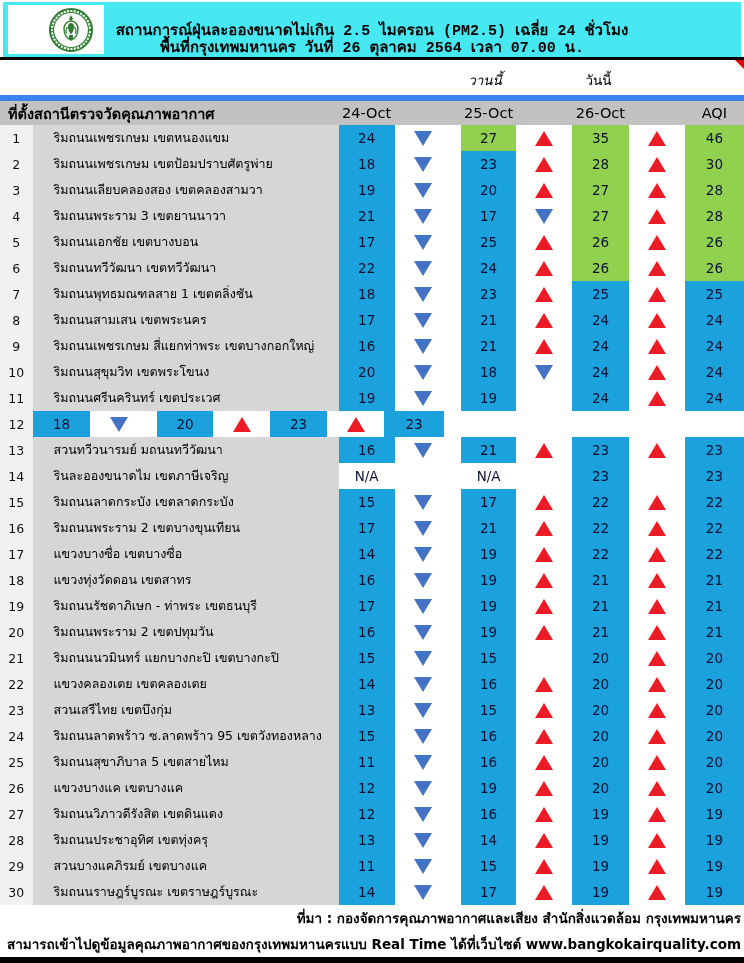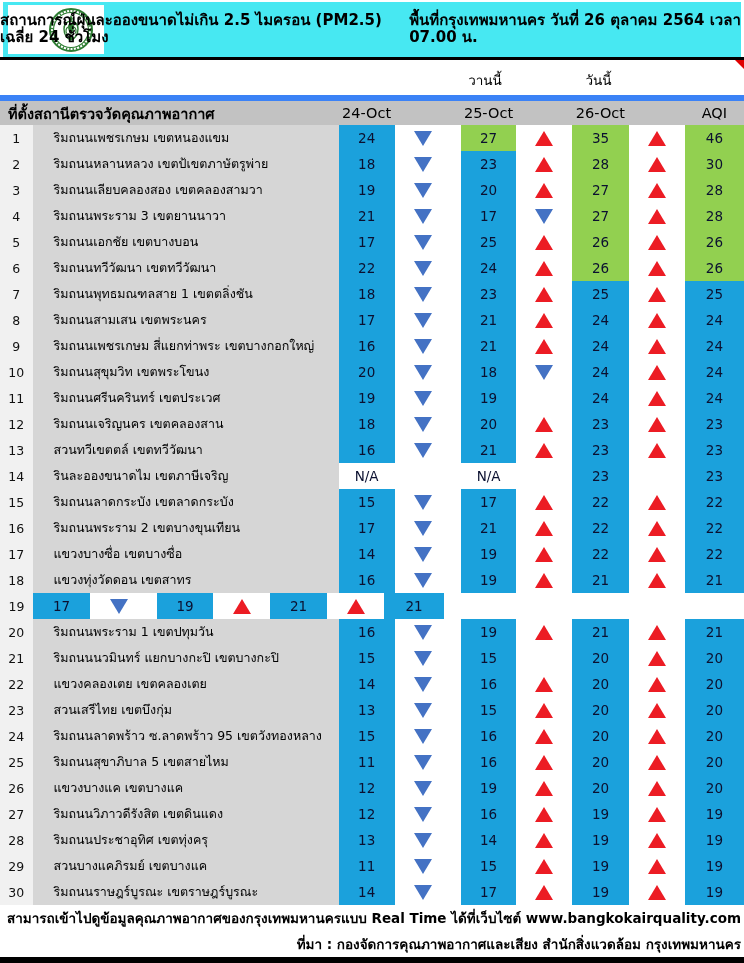--- a/index.html
+++ b/index.html
@@ -5,27 +5,27 @@
   * { margin:0; padding:0; box-sizing:border-box; }
   body { background:#888; font-family:"DejaVu Sans","Liberation Sans",sans-serif; }
   .page { width:744px; height:963px; background:#fff; position:relative; overflow:hidden; margin:0 auto; }
 
   
   .banner { position:relative; height:57px; background:#fff; }
   .banner-bg { position:absolute; left:3px; right:3px; top:2px; bottom:0; background:#47E8F2; }
   .banner-divider { height:3px; background:#000; }
   .logo-box { position:absolute; left:8px; top:5px; width:96px; height:49px; background:#fff; }
   .seal { position:absolute; left:40px; top:2px; }
-  .titles { position:absolute; left:0; right:0; top:0; bottom:0; display:flex; flex-direction:row; justify-content:flex-end; align-items:center; }
+  .titles { position:absolute; left:0; right:0; top:0; bottom:0; display:flex; flex-direction:column; justify-content:flex-end; align-items:center;font-family:Liberation Mono, monospace; }
   .title-line { font-weight:bold; font-size:15px; color:#000; line-height:1.1; }
 
   
   .subheader { position:relative; height:35px; background:#fff; }
   .day-label { position:absolute; top:9px; text-align:center; font-size:13.5px; color:#000; }
-  .yesterday { left:457px; width:56px; }
+  .yesterday { left:457px; width:56px;font-style:italic; }
   .today { left:570px; width:57px; }
   .corner-marker { position:absolute; right:0; top:0; width:0; height:0;
     border-top:9px solid #E00000; border-left:9px solid transparent; }
 
   
   .ghead { display:flex; align-items:center; height:30px; background:#C2C2C2; border-top:6px solid #3b82f6; }
   .ghead .station-h { width:343px; padding-left:8px; font-weight:bold; font-size:14.5px; }
   .ghead .col-h { text-align:center; font-size:14.5px; }
   .w57 { width:57px; } .w56 { width:56px;margin-left:10px; } .w60 { width:60px; }
 
@@ -105,21 +105,21 @@
         </div>
       <div class="cell cell-val w57 bg-green">35</div>
       <div class="cell cell-trend w57">
           <div class="tri tri-up"></div>
         </div>
       <div class="cell cell-val w60 bg-green">46</div>
     </div>
 
     <div class="row">
       <div class="cell cell-num">2</div>
-      <div class="cell cell-name">ริมถนนหลานหลวง เขตป้เขตภาษัตรูพ่าย</div>
+      <div class="cell cell-name">ริมถนนเพชรเกษม เขตป้อมปราบศัตรูพ่าย</div>
       <div class="cell cell-val w57 bg-blue">18</div>
       <div class="cell cell-trend w57">
           <div class="tri tri-down"></div>
         </div>
       <div class="cell cell-val w56 bg-blue">23</div>
       <div class="cell cell-trend w57">
           <div class="tri tri-up"></div>
         </div>
       <div class="cell cell-val w57 bg-green">28</div>
       <div class="cell cell-trend w57">
@@ -283,39 +283,38 @@
       <div class="cell cell-trend w57"></div>
       <div class="cell cell-val w57 bg-blue">24</div>
       <div class="cell cell-trend w57">
           <div class="tri tri-up"></div>
         </div>
       <div class="cell cell-val w60 bg-blue">24</div>
     </div>
 
     <div class="row">
       <div class="cell cell-num">12</div>
-      <div class="cell cell-name">ริมถนนเจริญนคร เขตคลองสาน</div>
       <div class="cell cell-val w57 bg-blue">18</div>
       <div class="cell cell-trend w57">
           <div class="tri tri-down"></div>
         </div>
       <div class="cell cell-val w56 bg-blue">20</div>
       <div class="cell cell-trend w57">
           <div class="tri tri-up"></div>
         </div>
       <div class="cell cell-val w57 bg-blue">23</div>
       <div class="cell cell-trend w57">
           <div class="tri tri-up"></div>
         </div>
       <div class="cell cell-val w60 bg-blue">23</div>
     </div>
 
     <div class="row">
       <div class="cell cell-num">13</div>
-      <div class="cell cell-name">สวนทวีเขตตล์ เขตทวีวัฒนา</div>
+      <div class="cell cell-name">สวนทวีวนารมย์ มถนนทวีวัฒนา</div>
       <div class="cell cell-val w57 bg-blue">16</div>
       <div class="cell cell-trend w57">
           <div class="tri tri-down"></div>
         </div>
       <div class="cell cell-val w56 bg-blue">21</div>
       <div class="cell cell-trend w57">
           <div class="tri tri-up"></div>
         </div>
       <div class="cell cell-val w57 bg-blue">23</div>
       <div class="cell cell-trend w57">
@@ -403,38 +402,39 @@
         </div>
       <div class="cell cell-val w57 bg-blue">21</div>
       <div class="cell cell-trend w57">
           <div class="tri tri-up"></div>
         </div>
       <div class="cell cell-val w60 bg-blue">21</div>
     </div>
 
     <div class="row">
       <div class="cell cell-num">19</div>
+      <div class="cell cell-name">ริมถนนรัชดาภิเษก - ท่าพระ เขตธนบุรี</div>
       <div class="cell cell-val w57 bg-blue">17</div>
       <div class="cell cell-trend w57">
           <div class="tri tri-down"></div>
         </div>
       <div class="cell cell-val w56 bg-blue">19</div>
       <div class="cell cell-trend w57">
           <div class="tri tri-up"></div>
         </div>
       <div class="cell cell-val w57 bg-blue">21</div>
       <div class="cell cell-trend w57">
           <div class="tri tri-up"></div>
         </div>
       <div class="cell cell-val w60 bg-blue">21</div>
     </div>
 
     <div class="row">
       <div class="cell cell-num">20</div>
-      <div class="cell cell-name">ริมถนนพระราม 1 เขตปทุมวัน</div>
+      <div class="cell cell-name">ริมถนนพระราม 2 เขตปทุมวัน</div>
       <div class="cell cell-val w57 bg-blue">16</div>
       <div class="cell cell-trend w57">
           <div class="tri tri-down"></div>
         </div>
       <div class="cell cell-val w56 bg-blue">19</div>
       <div class="cell cell-trend w57">
           <div class="tri tri-up"></div>
         </div>
       <div class="cell cell-val w57 bg-blue">21</div>
       <div class="cell cell-trend w57">
@@ -615,17 +615,17 @@
           <div class="tri tri-up"></div>
         </div>
       <div class="cell cell-val w57 bg-blue">19</div>
       <div class="cell cell-trend w57">
           <div class="tri tri-up"></div>
         </div>
       <div class="cell cell-val w60 bg-blue">19</div>
     </div>
   </div>
 
+  <div class="footer-line">ที่มา : กองจัดการคุณภาพอากาศและเสียง สำนักสิ่งแวดล้อม กรุงเทพมหานคร</div>
   <div class="footer-line">สามารถเข้าไปดูข้อมูลคุณภาพอากาศของกรุงเทพมหานครแบบ Real Time ได้ที่เว็บไซต์ www.bangkokairquality.com</div>
-  <div class="footer-line">ที่มา : กองจัดการคุณภาพอากาศและเสียง สำนักสิ่งแวดล้อม กรุงเทพมหานคร</div>
   <div class="bottom-bar"></div>
 
 </div>
 
 </body></html>

